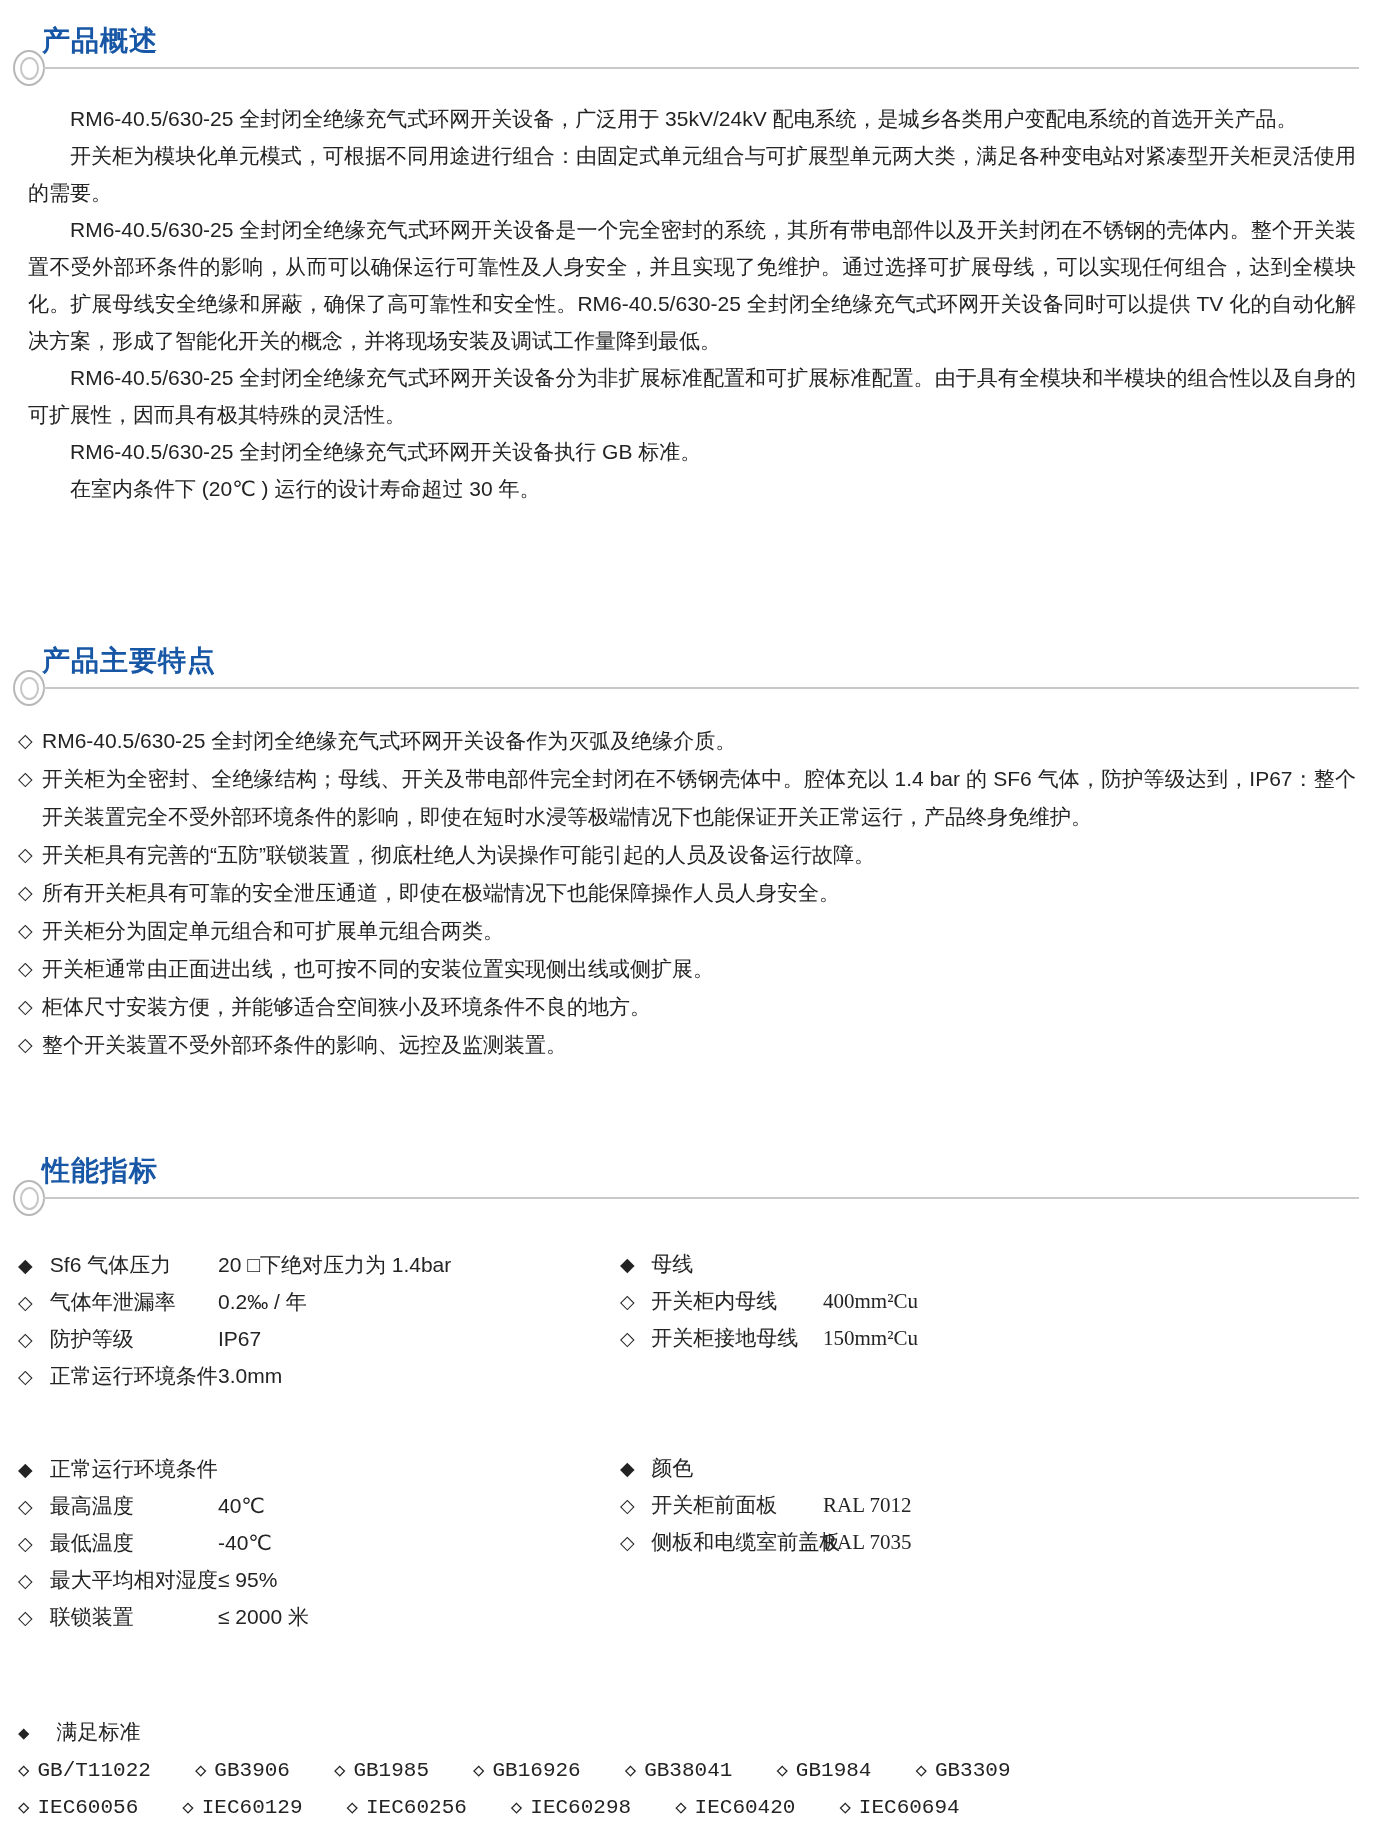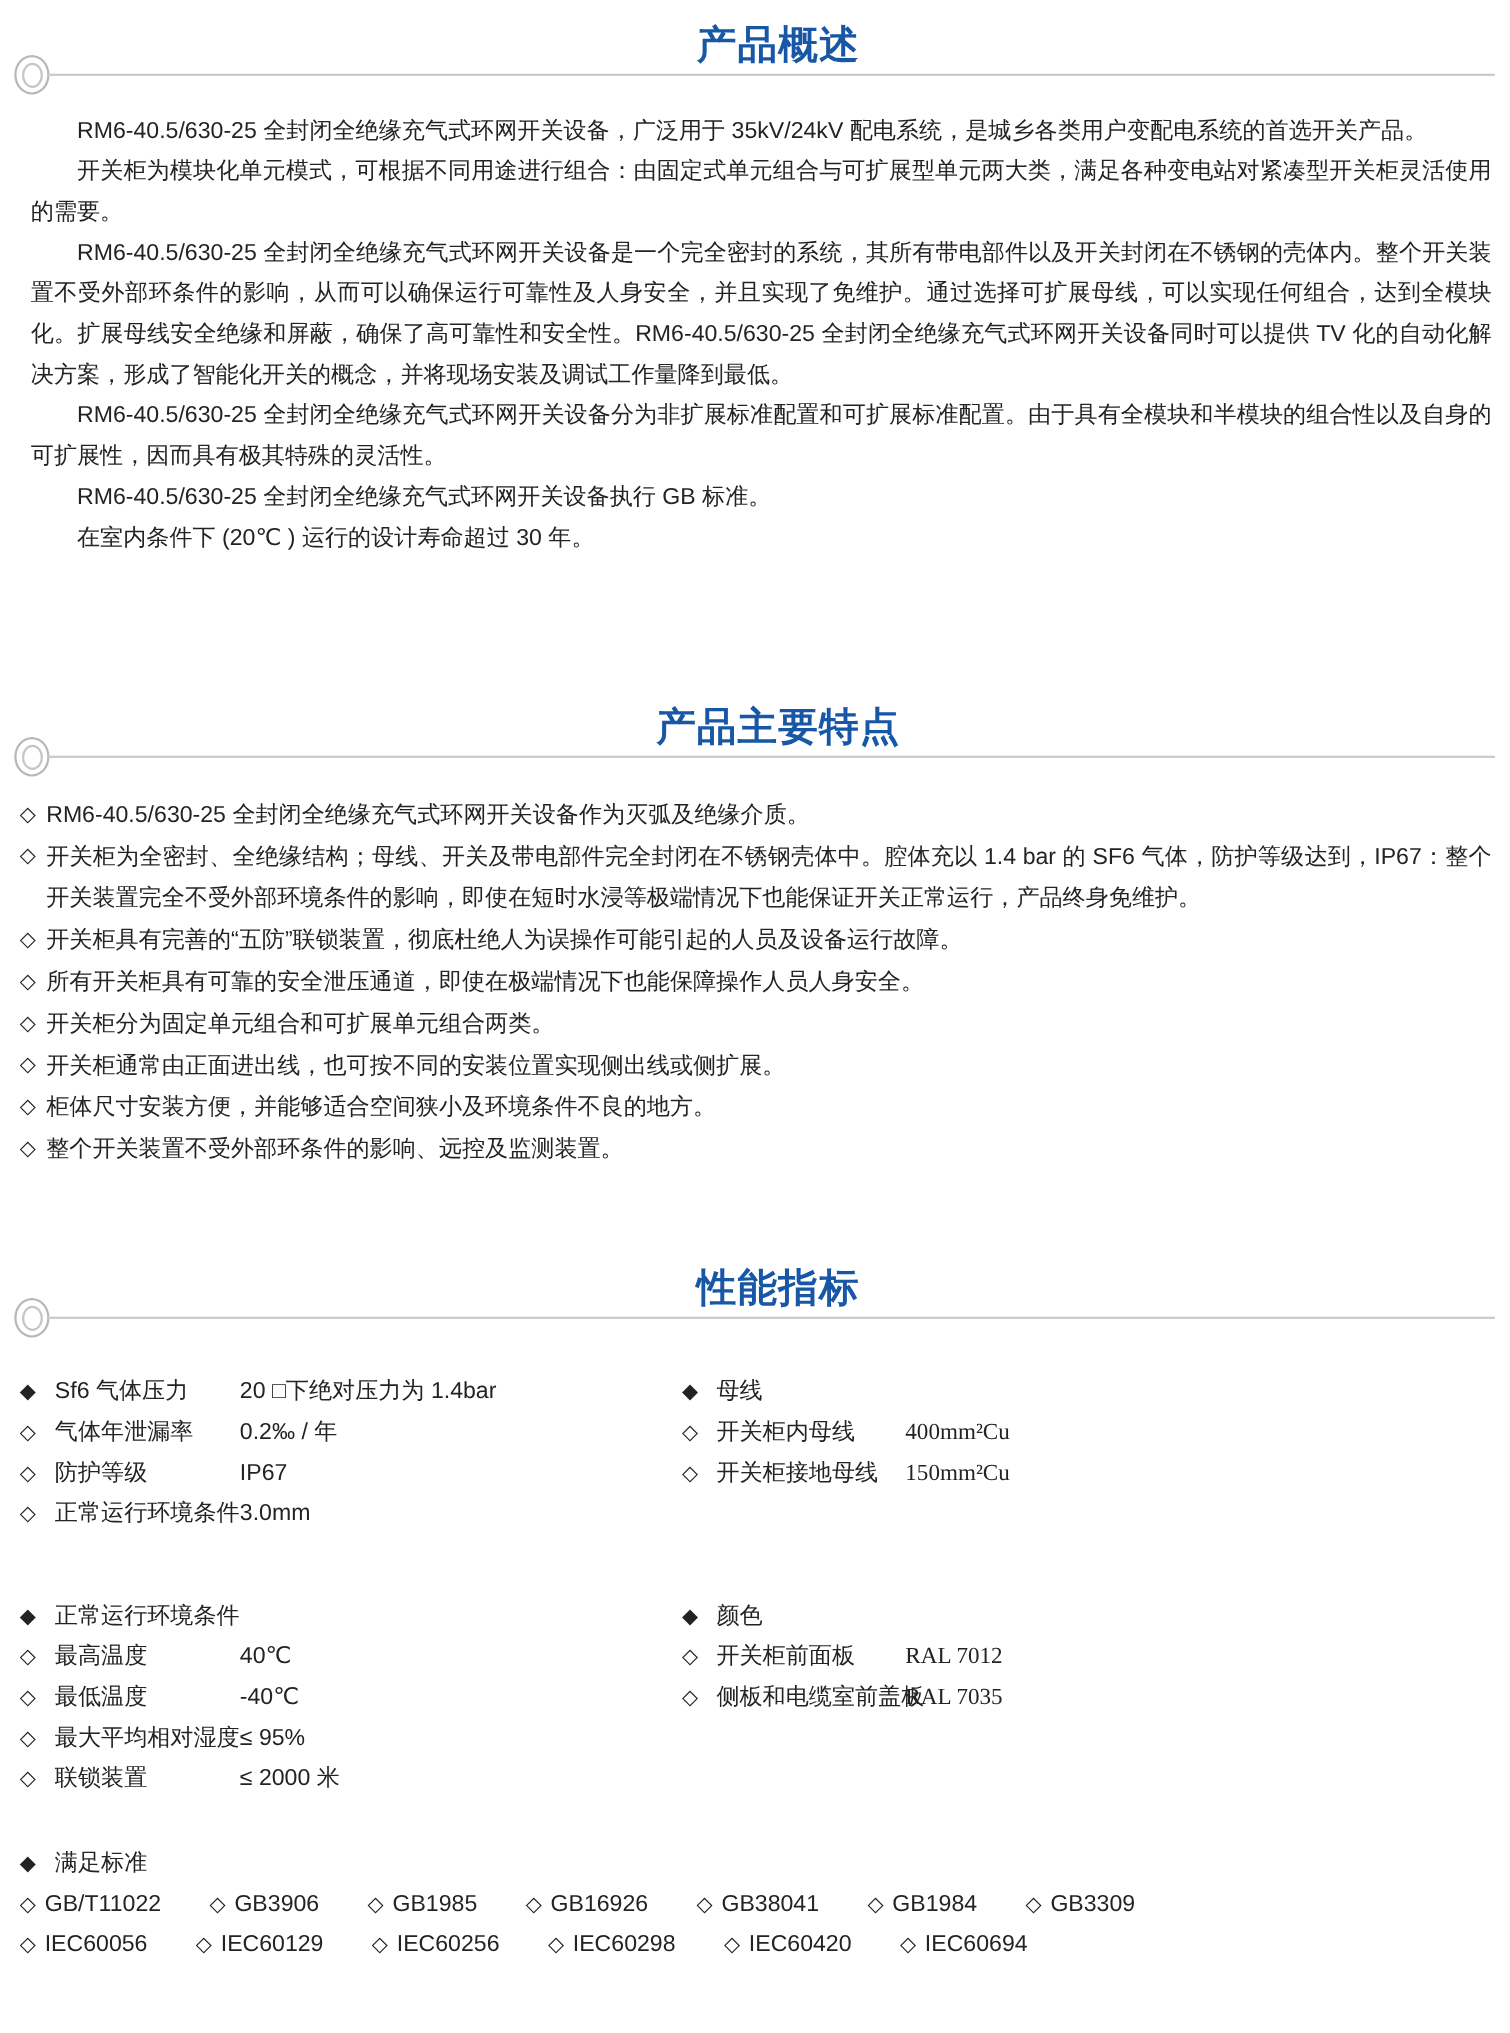--- a/index.html
+++ b/index.html
@@ -11,26 +11,25 @@
     color:#232323;
     overflow:hidden;
   }
   .section{position:absolute;left:0;right:0;}
   #sec-overview{top:24px;}
   #sec-features{top:644px;}
   #sec-specs{top:1154px;}
 
   .sec-title{
     margin:0 0 0 42px;
-    font-size:36px;
+    font-size:28px;
     font-weight:bold;
     color:#1757a6;
     letter-spacing:1px;
     line-height:34px;
-    text-align:center;
   }
   .rule{
     display:flex;align-items:center;
     padding-left:13px;padding-right:14px;
     margin-top:-8px;
     height:36px;
   }
   .ring{
     width:28px;height:32px;
     border:2px solid #b7b7b7;
@@ -78,21 +77,21 @@
     height:37px;line-height:37px;
     font-size:21px;
     white-space:nowrap;
   }
   .spec-row .marker{display:inline-block;width:26px;font-size:19px;}
   .spec-row .value{position:absolute;top:0;text-align:right;}
   .spec-col-left .spec-row .value{left:200px;}
   .spec-col-right .spec-row .value{left:203px;}
   .band2{margin-top:56px;}
 
-  .standards{margin-top:40px;}
+  .standards{margin-top:80px;font-family:Liberation Mono, monospace;}
   .standards-header{height:37px;line-height:37px;font-size:21px;}
   .standards-header .marker{display:inline-block;width:26px;font-size:19px;}
   .std-row{display:flex;gap:44px;height:37px;line-height:37px;font-size:21px;}
   .std-item .diamond{display:inline-block;margin-right:8px;font-size:19px;}
 </style>
 </head>
 <body>
 
 <div class="page">
 

